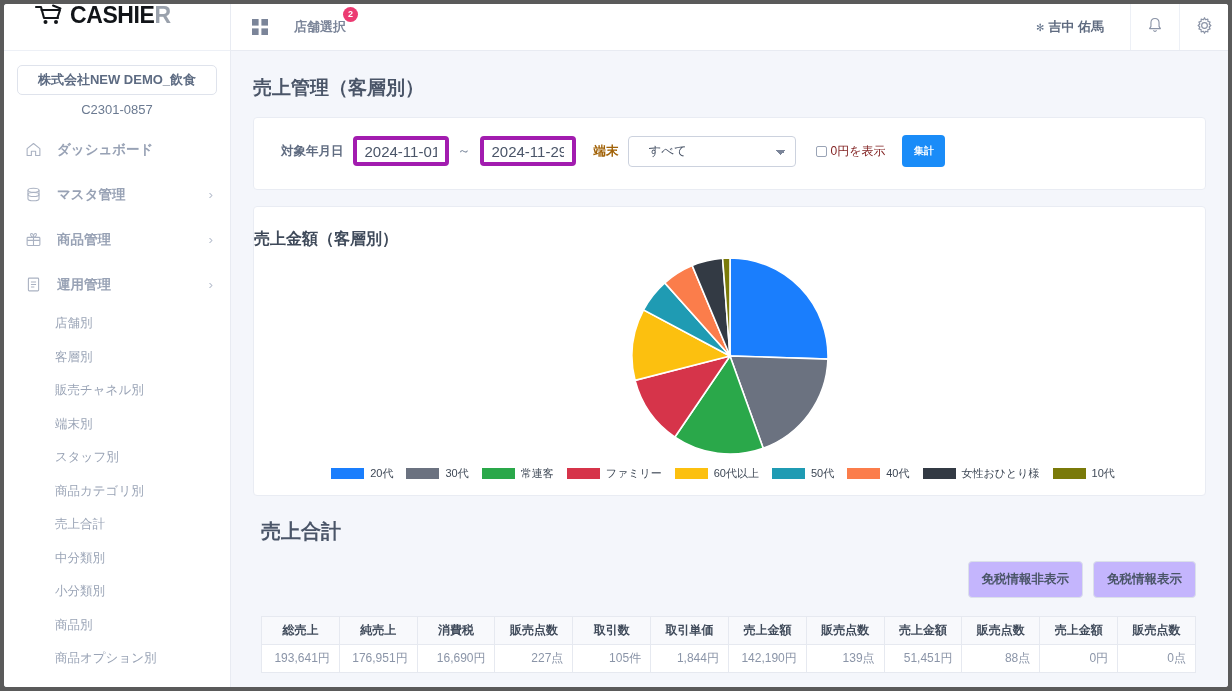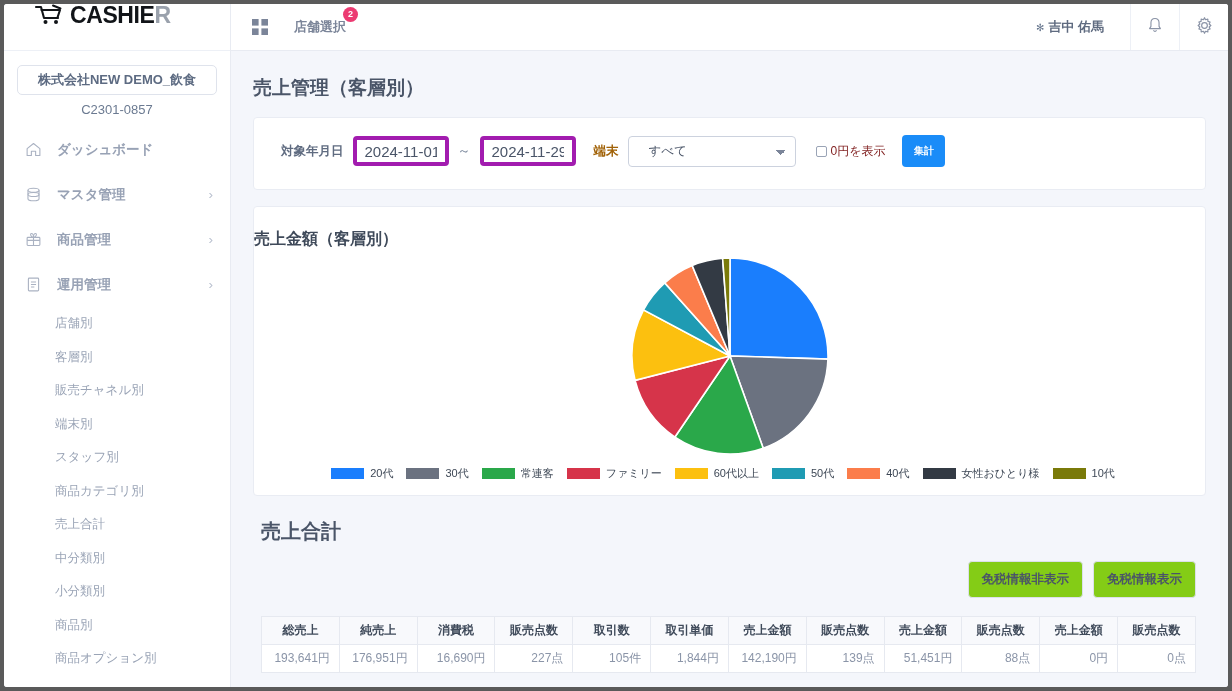--- a/index.html
+++ b/index.html
@@ -192,21 +192,21 @@
   .totals-title {
     font-size: 20px; font-weight: bold; color: #4a5568;
     padding: 22px 4px 0 30px;
   }
   .totals-btns {
     display: flex; justify-content: flex-end; gap: 10px;
     padding: 16px 32px 0 0;
   }
   .btn-ghost {
     border: 1px solid #dbe0ea; border-radius: 4px;
-    background: #84cc16; color: #4a5568;
+    background: #c4b5fd; color: #4a5568;
     font-size: 12.5px; font-weight: bold;
     padding: 9px 13px;
     cursor: pointer;
     font-family: "Liberation Sans", sans-serif;
   }
   .table-wrap { padding: 18px 32px 0 30px; }
   table.totals {
     width: 100%; border-collapse: collapse;
     table-layout: fixed;
   }

